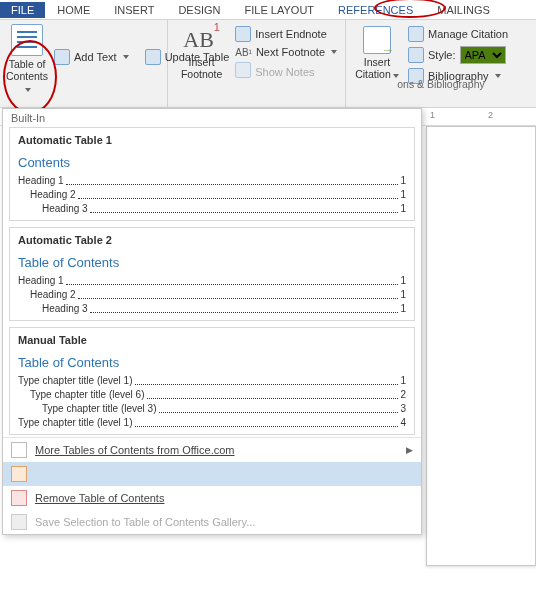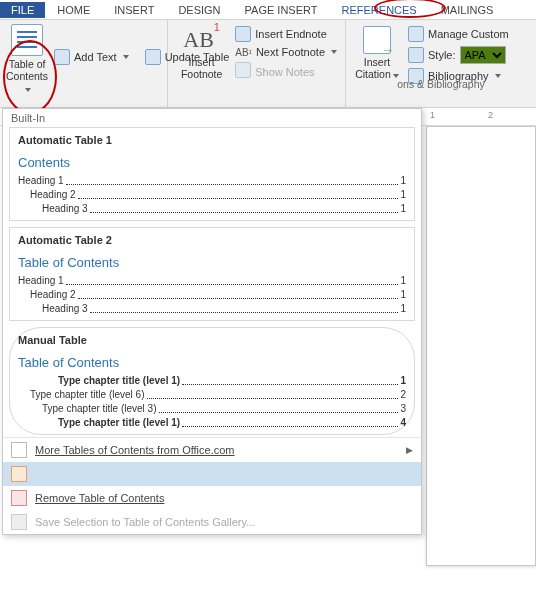--- a/index.html
+++ b/index.html
@@ -43,21 +43,21 @@
   
   .gallery { position: absolute; left: 2px; top: 108px; width: 420px; background: #fff; border: 1px solid #c8c8c8; box-shadow: 2px 2px 6px rgba(0,0,0,0.2); z-index: 10; }
   .gal-section-title { font-size: 11px; color: #666; padding: 3px 8px 2px; }
   .gal-item { margin: 1px 6px 6px; border: 1px solid #d8d8d8; background: #fff; padding: 6px 8px 4px; }
   .gal-item-title { font-weight: bold; font-size: 11px; color: #333; padding-bottom: 6px; }
   .gal-head { color: #2e74b5; font-size: 13px; padding: 3px 0 4px; }
   .toc-line { display: flex; font-size: 10px; color: #333; line-height: 14px; }
   .toc-line .t { white-space: nowrap; }
   .toc-line .dots { flex: 1; border-bottom: 1px dotted #333; margin: 0 2px 3px 2px; }
   .toc-line .p { white-space: nowrap; }
-  .lvl1 { padding-left: 0; font-weight: bold; margin-left: 40px;}
+  .lvl1 { padding-left: 0; font-weight: normal;}
   .lvl1n { padding-left: 0; }
   .lvl2 { padding-left: 12px; }
   .lvl3 { padding-left: 24px; }
   .gal-footer { border-top: 1px solid #e4e4e4; }
   .gal-menu { display: flex; align-items: center; gap: 8px; padding: 4px 8px; font-size: 11px; color: #444; cursor: pointer; }
   .gal-menu:hover, .gal-menu.hover { background: #cde0f2; }
   .gal-menu.disabled { color: #aaa; cursor: default; }
   .gal-menu .mi-icon { width: 16px; height: 16px; display: inline-block; }
   .mi-more { background: linear-gradient(#fff,#fff); border:1px solid #bbb;}
   .mi-custom { background: #fce9d8; border:1px solid #e2a366;}
@@ -67,21 +67,21 @@
   .underline { text-decoration: underline; }
 </style>
 </head>
 <body>
 
 <div class="tabstrip">
   <div class="filetab">FILE</div>
   <div class="tab">HOME</div>
   <div class="tab">INSERT</div>
   <div class="tab">DESIGN</div>
-  <div class="tab">PAGE INSERT</div>
+  <div class="tab">FILE LAYOUT</div>
   <div class="tab active">REFERENCES</div>
   <div class="tab">MAILINGS</div>
   <div class="oval-ref"></div>
 </div>
 
 <div class="ribbon">
   <div class="oval-toc"></div>
 
   <div class="group" style="width:168px;">
     <div style="display:flex; gap:4px;">
@@ -129,21 +129,21 @@
 
   <div class="group" style="flex:1; border-right:none;">
     <div style="display:flex; gap:4px;">
       <div class="bigbtn" style="width:50px;">
         <div class="cite-icon"></div>
         <div class="lbl"><span>Insert</span><br><span>Citation</span><span class="drop-tri"></span></div>
       </div>
       <div style="display:flex; flex-direction:column; gap:2px; padding-top:3px;">
         <div class="smallbtn">
             <span class="tiny-icon"></span>
-            <span>Manage Custom</span>
+            <span>Manage Citation</span>
           </div>
         <div class="smallbtn">
             <span class="tiny-icon"></span>
             <span>Style:</span> 
             <select class="style-select"><option>APA</option></select>
           </div>
         <div class="smallbtn">
             <span class="tiny-icon"></span>
             <span>Bibliography</span>
             <span class="drop-tri"></span>
@@ -197,21 +197,21 @@
         <span class="dots"></span>
         <span class="p">1</span>
       </div>
     <div class="toc-line lvl3">
         <span class="t">Heading 3</span>
         <span class="dots"></span>
         <span class="p">1</span>
       </div>
   </div>
 
-  <div class="gal-item" style="margin-bottom:2px;border-radius:32px;">
+  <div class="gal-item" style="margin-bottom:2px;">
     <div class="gal-item-title">Manual Table</div>
     <div class="gal-head">Table of Contents</div>
     <div class="toc-line lvl1">
         <span class="t">Type chapter title (level 1)</span>
         <span class="dots"></span>
         <span class="p">1</span>
       </div>
     <div class="toc-line lvl2">
         <span class="t">Type chapter title (level 6)</span>
         <span class="dots"></span>

